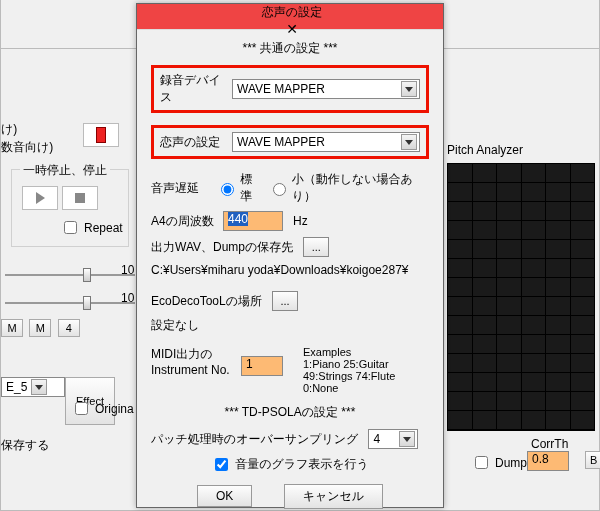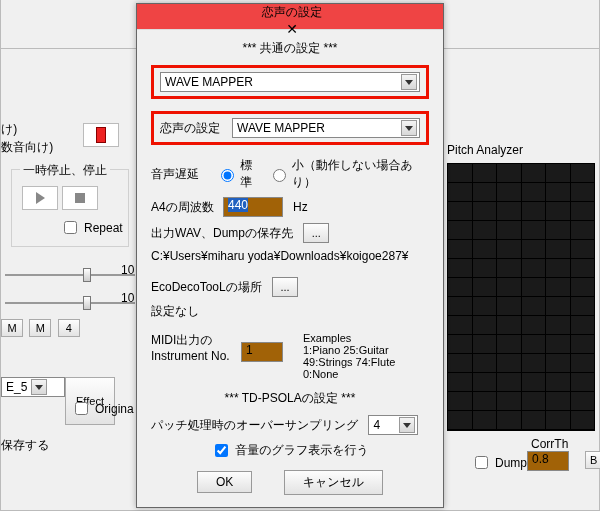--- a/index.html
+++ b/index.html
@@ -105,21 +105,21 @@
     grid-auto-rows: 18px; gap:1px; padding:1px;
   }
   .pitch-grid div { background:#1a1a1a; }
   .win-btn {
     display:inline-block; padding:3px 18px;
     background:linear-gradient(#fdfdfd,#e3e3e3);
     border:1px solid #999; font-size:12px;
     margin: 0 14px;
   }
   .input-text {
-    border:1px solid #888; background:#a16207; height:20px;
+    border:1px solid #888; background:#fdba74; height:20px;
     padding:0 4px; font-size:12px; display:inline-block;
   }
   .sel-text { background:#2060c0; color:#fff; }
   .radio { display:inline-flex; align-items:center; gap:3px; margin-right:8px;}
   .radio input { width:13px; height:13px; }
   
   .modal {
     position:absolute; left:136px; top:3px;
     width:308px; height:505px;
     background:#f0f0f0; border:1px solid #666;
@@ -315,20 +315,21 @@
   <div class="titlebar">
     <span>恋声の設定</span>
     <span class="closebox">
       <span>✕</span>
     </span>
   </div>
   <div class="modal-body">
     <div class="section-title">*** 共通の設定 ***</div>
 
     <div class="redbox">
+      <span class="lbl">録音デバイス</span>
       <span class="select" style="flex:1;">
         <span>WAVE MAPPER</span>
         <span class="arrow" style="margin-left:auto;"></span>
       </span>
     </div>
 
     <div class="redbox">
       <span class="lbl">恋声の設定</span>
       <span class="select" style="flex:1;">
         <span>WAVE MAPPER</span>

